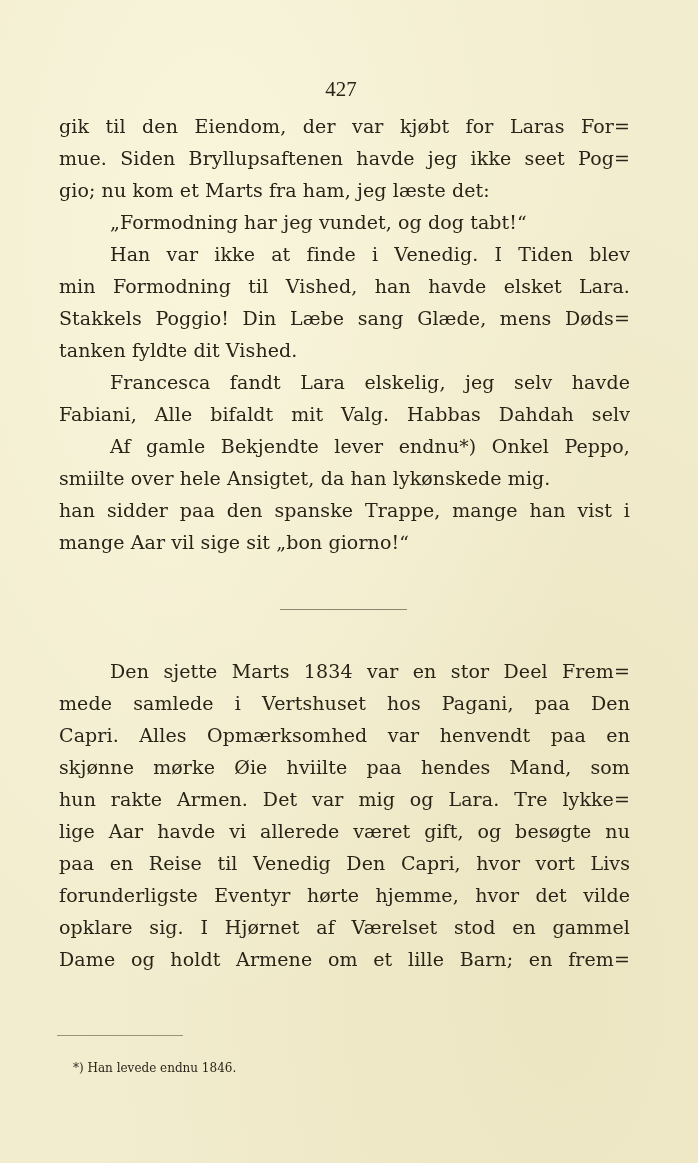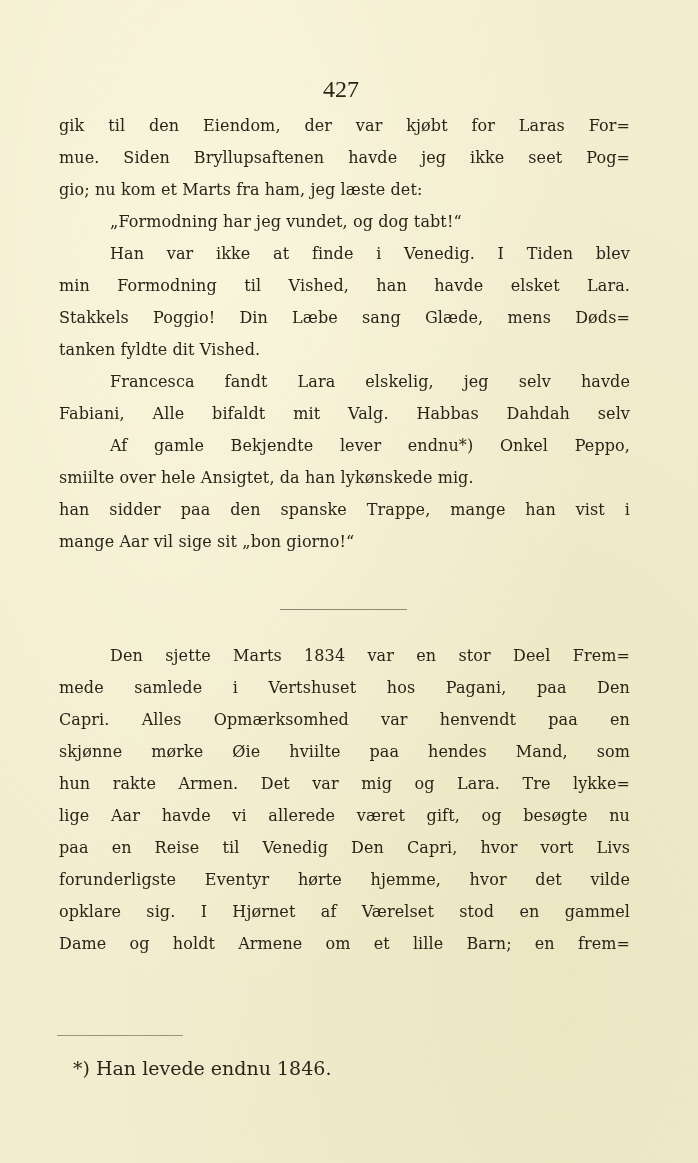--- a/index.html
+++ b/index.html
@@ -18,67 +18,67 @@
     font-family: "DejaVu Serif", "Liberation Serif", serif;
     color: #2a2418;
   }
   .page-number {
     position: absolute;
     top: 76px;
     left: 0;
     width: 682px;
     text-align: center;
     font-family: "Liberation Serif", "DejaVu Serif", serif;
-    font-size: 24px;
+    font-size: 21px;
     line-height: 26px;
     color: #2b2519;
   }
   .text-block {
     position: absolute;
     left: 59px;
     width: 571px;
   }
   .line {
     height: 32px;
     line-height: 32px;
-    font-size: 16px;
+    font-size: 19px;
     white-space: nowrap;
     text-align: justify;
     text-align-last: justify;
     letter-spacing: 0.1px;
   }
   .line.indent {
     padding-left: 51px;
   }
   .line.last {
     text-align-last: left;
   }
   #para1 { top: 110px; }
-  #para2 { top: 640px; }
+  #para2 { top: 655px; }
   .section-rule {
     position: absolute;
     top: 609px;
     left: 280px;
     width: 127px;
     height: 0;
     border-top: 1px solid #8d8670;
   }
   .footnote-rule {
     position: absolute;
     top: 1035px;
     left: 57px;
     width: 126px;
     height: 0;
     border-top: 1px solid #9a937c;
   }
   .footnote {
     position: absolute;
     top: 1057px;
     left: 73px;
-    font-size: 19px;
+    font-size: 12px;
     line-height: 22px;
     color: #2b2519;
     white-space: nowrap;
   }
 </style>
 </head>
 <body>
 
 <div>
 

